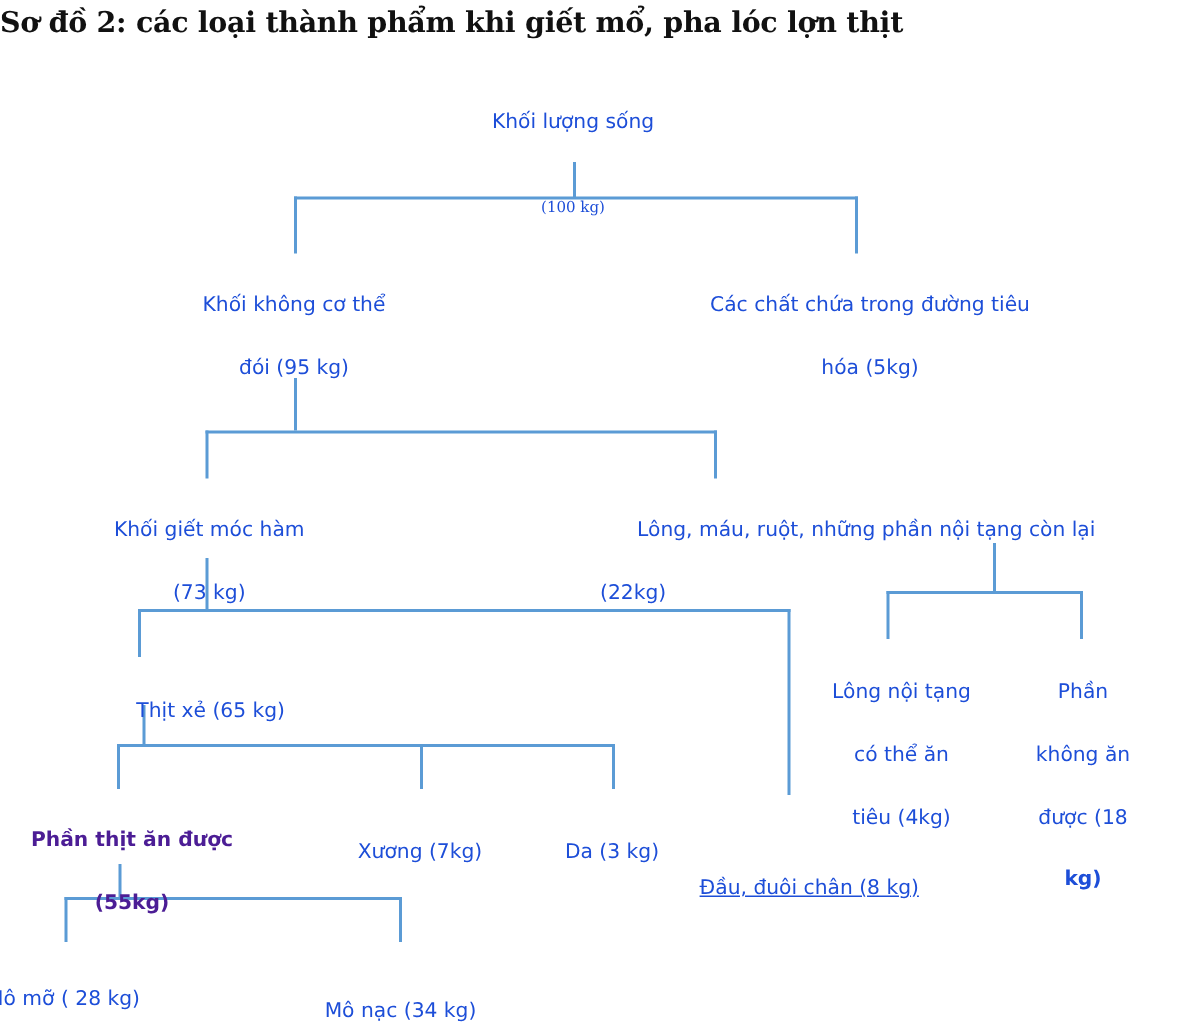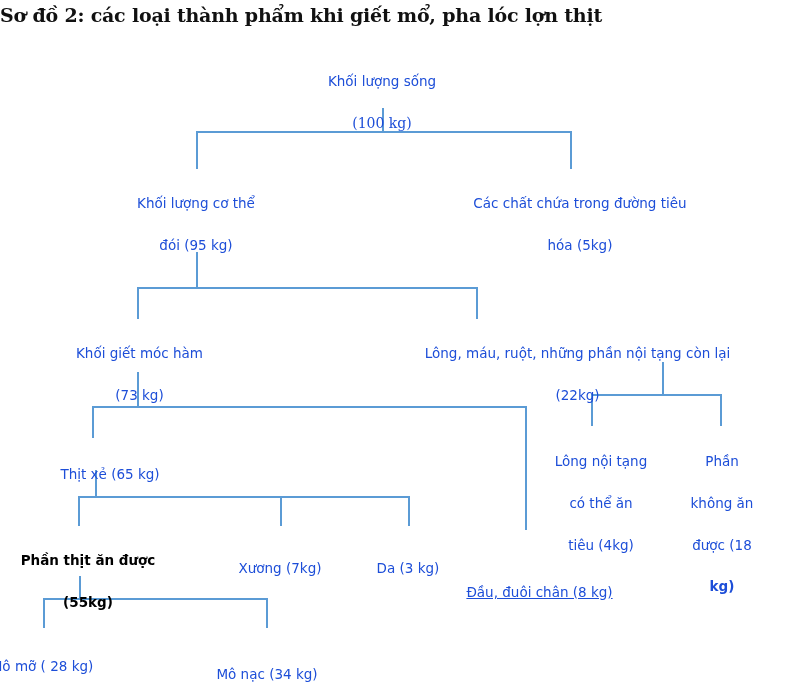--- a/index.html
+++ b/index.html
@@ -23,21 +23,21 @@
   }
 
   .node{
     position:absolute;
     text-align:center;
     font-size:13.5px;
     line-height:1.55;
     color:#1d4ed8;
     white-space:pre-line;
   }
-  .node.bold{font-weight:bold;color:#000000;}
+  .node.bold{font-weight:bold;color:#4c1d95;}
 
   .ln{position:absolute;background:#5b9bd5;}
   .ln.h{height:2px;}
   .ln.v{width:2px;}
 </style>
 </head>
 <body>
 
 <div id="canvas">
 
@@ -69,57 +69,57 @@
   <div class="ln v" style="left:280px;top:496px;height:30px;"></div>
   <div class="ln v" style="left:408px;top:496px;height:30px;"></div>
 
   <div class="ln v" style="left:79px;top:576px;height:22px;"></div>
   <div class="ln h" style="left:43px;top:598px;width:225px;"></div>
   <div class="ln v" style="left:43px;top:598px;height:30px;"></div>
   <div class="ln v" style="left:266px;top:598px;height:30px;"></div>
 
   <div class="node" style="left:282px;top:50px;width:200px;">
     <div class="serif">Khối lượng sống</div>
-    <div style="font-family:'DejaVu Serif',serif;font-size:14px;">(100 kg)</div>
+    <div style="font-family:'DejaVu Serif',serif;font-size:10px;margin-top:18px;">(100 kg)</div>
   </div>
 
   <div class="node" style="left:106px;top:172px;width:180px;">
-    <div>Khối lượng cơ thể</div>
+    <div>Khối không cơ thể</div>
     <div>đói (95 kg)</div>
   </div>
 
   <div class="node" style="left:455px;top:172px;width:250px;">
     <div>Các chất chứa trong đường tiêu</div>
     <div>hóa (5kg)</div>
   </div>
 
   <div class="node" style="left:52px;top:322px;width:175px;">
     <div>Khối giết móc hàm</div>
     <div>(73 kg)</div>
   </div>
 
   <div class="node" style="left:400px;top:322px;width:355px;">
     <div>Lông, máu, ruột, những phần nội tạng còn lại</div>
-    <div style="text-align:center;">(22kg)</div>
+    <div style="text-align:left;">(22kg)</div>
   </div>
 
   <div class="node" style="left:541px;top:430px;width:120px;">
     <div>Lông nội tạng</div>
     <div>có thể ăn</div>
     <div>tiêu (4kg)</div>
   </div>
 
   <div class="node" style="left:676px;top:430px;width:92px;">
     <div>Phần</div>
     <div>không ăn</div>
     <div>được (18</div>
     <div style="font-weight:bold;">kg)</div>
   </div>
 
-  <div class="node" style="left:30px;top:443px;width:160px;">
+  <div class="node" style="left:30px;top:443px;width:160px;text-align:right;">
     <div>Thịt xẻ (65 kg)</div>
   </div>
 
   <div class="node bold" style="left:8px;top:529px;width:160px;">
     <div>Phần thịt ăn được</div>
     <div>(55kg)</div>
   </div>
 
   <div class="node" style="left:215px;top:537px;width:130px;">
     <div>Xương (7kg)</div>

